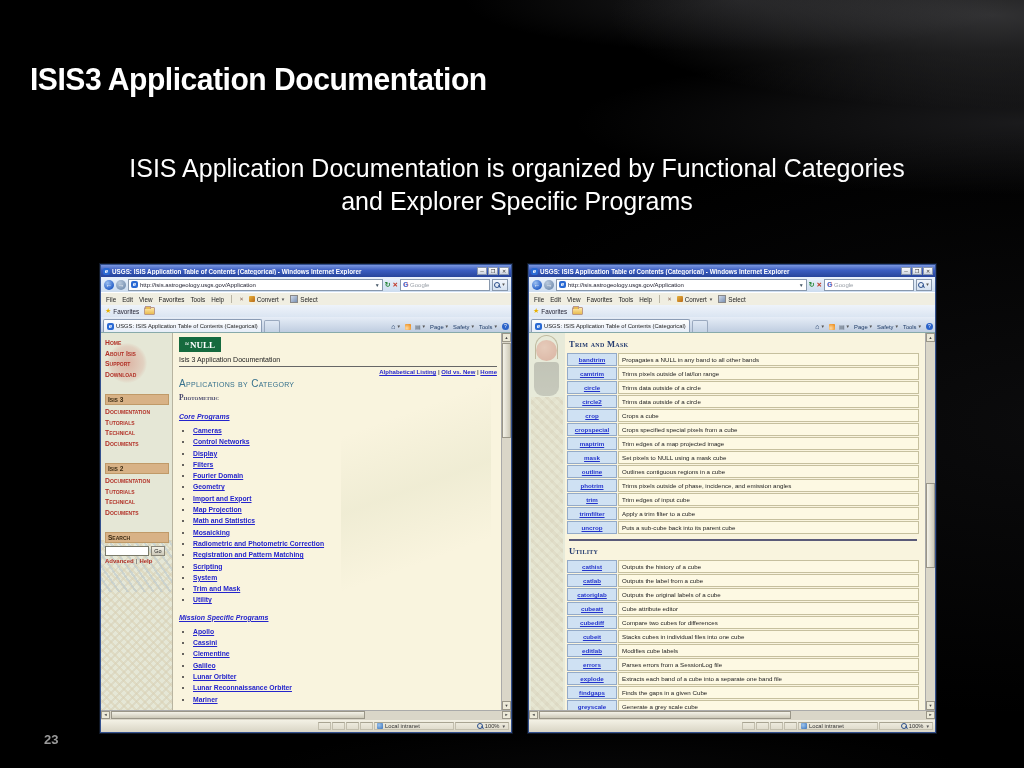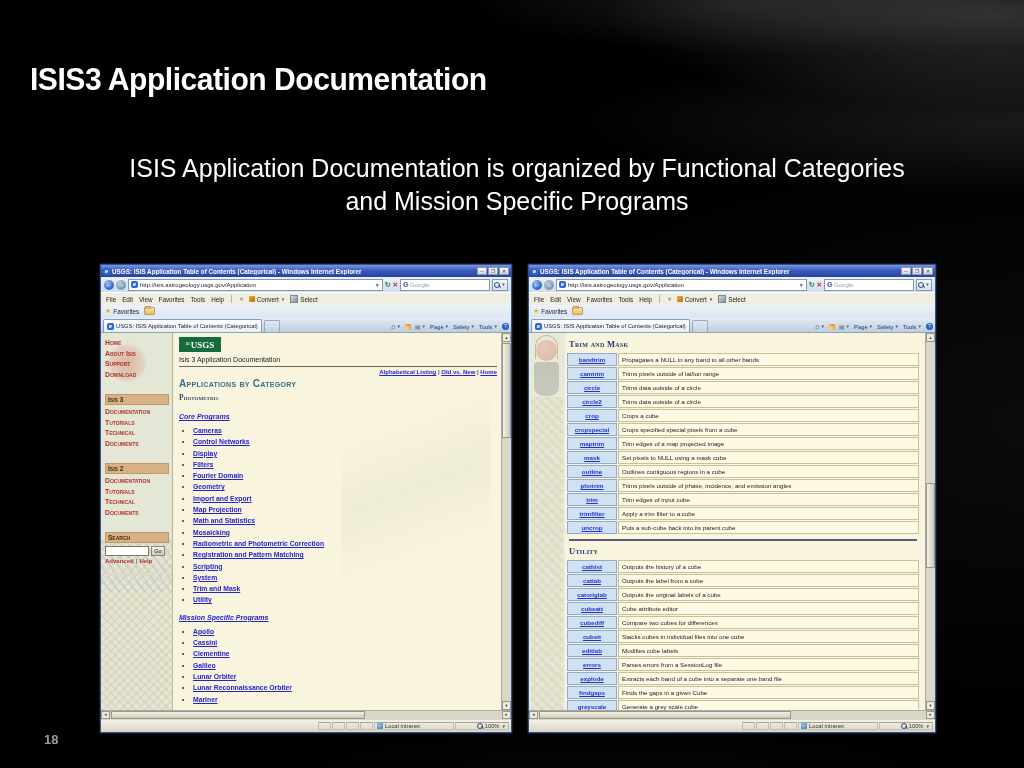--- a/index.html
+++ b/index.html
@@ -136,21 +136,21 @@
   .lw-main{flex:1;position:relative;padding:4px 4px 0 6px;overflow:hidden;}
   .main-art2{position:absolute;right:10px;top:40px;width:150px;height:260px;opacity:.10;pointer-events:none;
     background:linear-gradient(160deg,transparent 20%,#9aa87a 45%,transparent 70%);}
   .usgs-logo{width:42px;height:15px;background:#156a3e;color:#fff;display:flex;align-items:center;
     justify-content:center;gap:1px;font-weight:bold;font-size:9px;font-family:"Liberation Serif",serif;}
   .usgs-wave{font-size:7px;line-height:9px;}
   .pg-heading{font-size:7px;color:#222;margin:4px 0 3px;}
   .rule{border:none;border-top:1px solid #666;margin:2px 0 2px;}
   .nav-links{text-align:right;font-size:6px;font-weight:bold;color:#555;margin:1px 0 3px;}
   .nav-links a{color:#2424cc;text-decoration:underline;cursor:pointer;}
-  .main-heading{color:#35708c;font-weight:bold;font-variant:small-caps;font-size:10px;letter-spacing:.3px;margin:3px 0 4px;}
+  .main-heading{color:#35708c;font-weight:normal;font-variant:small-caps;font-size:10px;letter-spacing:.3px;margin:3px 0 4px;}
   .cat-label{font-family:"Liberation Serif",serif;color:#44446a;font-variant:small-caps;font-weight:bold;font-size:7.5px;margin:2px 0 3px;}
   .group-link{display:inline-block;color:#2424cc;font-weight:bold;font-style:italic;text-decoration:underline;font-size:7px;margin:1px 0 2px;cursor:pointer;}
   .mission-head{margin-top:8px;}
   ul.link-list{margin:2px 0 0 14px;padding:0;}
   ul.link-list li{font-size:6.8px;line-height:11.3px;color:#333;}
   ul.link-list a{color:#2424cc;font-weight:bold;text-decoration:underline;cursor:pointer;}
 
   
   .rw-margin{flex:0 0 36px;background:#e7ead9;position:relative;overflow:hidden;}
   .goddess{position:absolute;inset:0;opacity:.42;pointer-events:none;}
@@ -174,22 +174,22 @@
     color:#2333cc;text-decoration:underline;cursor:pointer;}
   .app-desc{flex:1;background:#fdf9e3;border:1px solid #c6c09e;box-sizing:border-box;
     display:flex;align-items:center;padding:0 3px;font-size:6.2px;color:#222;white-space:nowrap;overflow:hidden;}
   .section-divider{border-top:2px solid #5a5a78;margin:5px 2px 5px 2px;}
 </style>
 </head>
 <body>
 
 <div class="bg-streaks"></div>
 <h1 class="slide-title">ISIS3 Application Documentation</h1>
-<p class="slide-subtitle">ISIS Application Documentation is organized by Functional Categories and Mission Specific Programs</p>
-<span class="page-number">18</span>
+<p class="slide-subtitle">ISIS Application Documentation is organized by Functional Categories and Explorer Specific Programs</p>
+<span class="page-number">23</span>
 
 <div class="window" id="left-window">
   <div class="titlebar">
     <span class="ie-ico">e</span>
     <span class="wtitle">USGS: ISIS Application Table of Contents (Categorical) - Windows Internet Explorer</span>
     <span class="winbtns">
       <span class="wbtn">─</span>
       <span class="wbtn">❐</span>
       <span class="wbtn">✕</span>
     </span>
@@ -302,21 +302,21 @@
       <div class="sb-adv">
         <a>Advanced</a>
         <span class="sep">|</span>
         <a>Help</a>
       </div>
     </div>
     <div class="lw-main">
       <div class="main-art2"></div>
       <div class="usgs-logo">
           <span class="usgs-wave">≈</span>
-          <span>USGS</span>
+          <span>NULL</span>
         </div>
       <div class="pg-heading">Isis 3 Application Documentation</div>
       <hr class="rule">
       <div class="nav-links">
         <a>Alphabetical Listing</a>
         <span> | </span>
         <a>Old vs. New</a>
         <span> | </span>
         <a>Home</a>
       </div>

